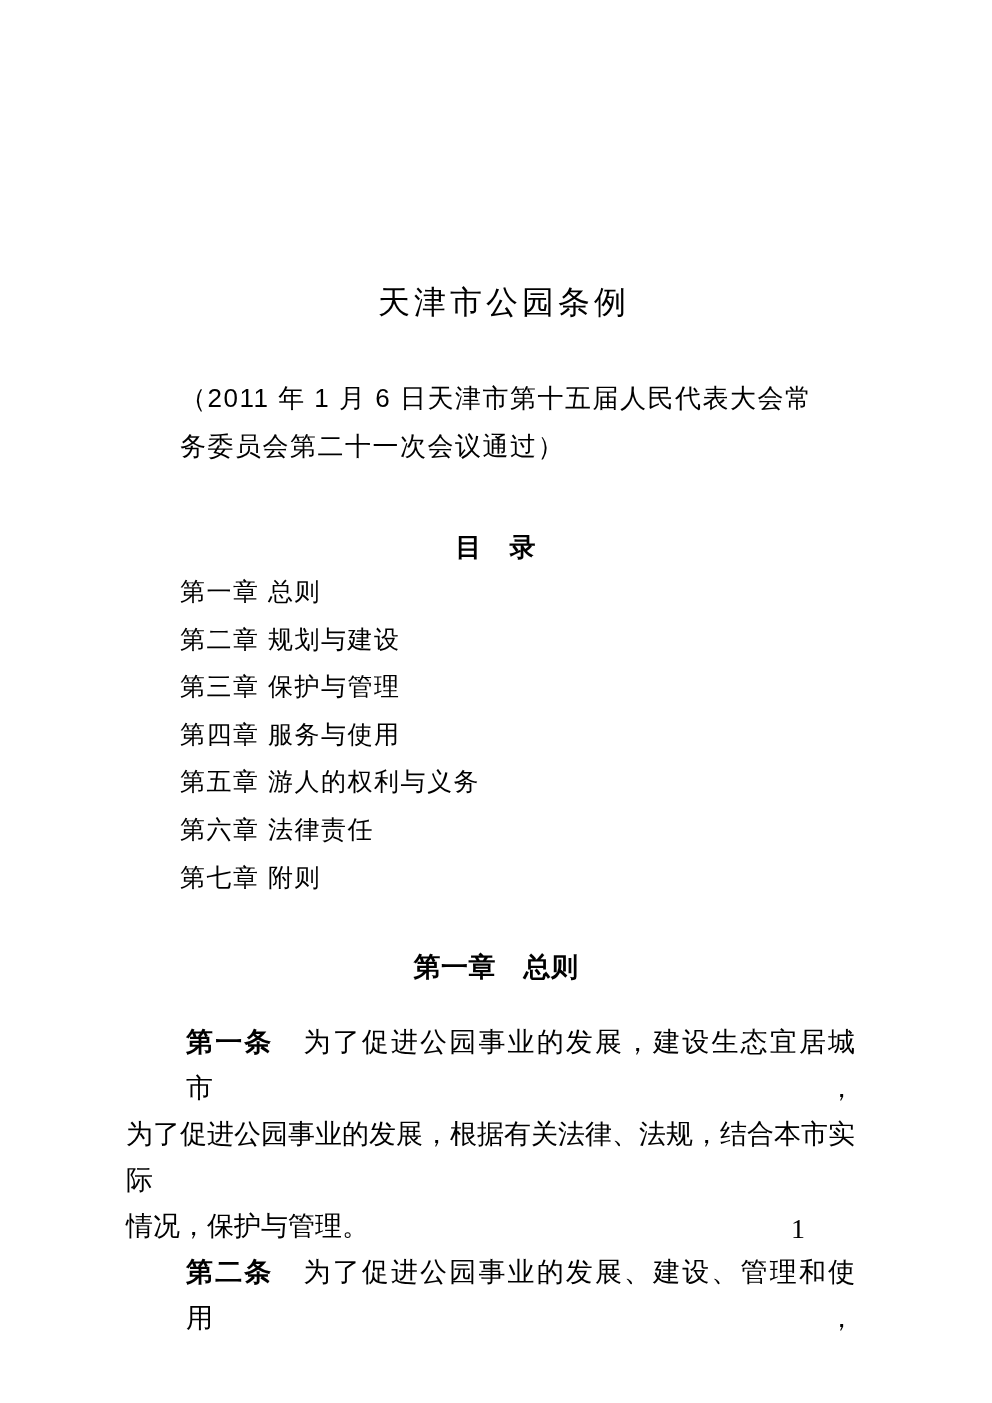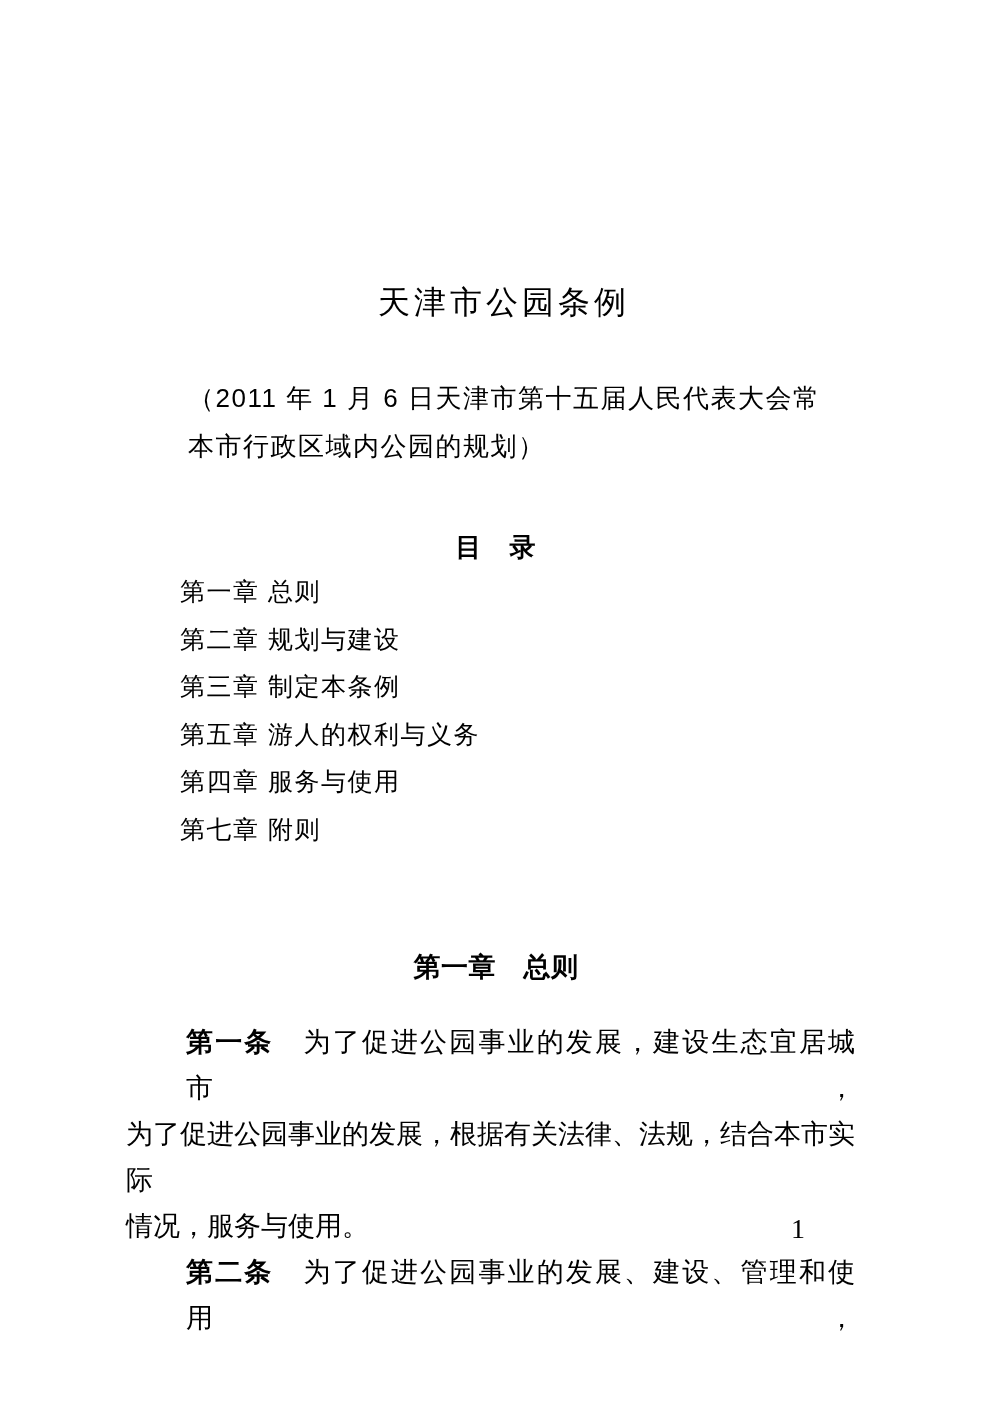--- a/index.html
+++ b/index.html
@@ -20,21 +20,21 @@
     top: 281px; left: 8px; width: 100%;
     text-align: center;
     font-size: 32px;
     font-weight: 400;
     letter-spacing: 4px;
     font-family: "Liberation Sans", sans-serif;
   }
 
   .doc-subtitle {
     position: absolute;
-    top: 374px; left: 188px;
+    top: 374px; left: 180px;
     font-size: 26px;
     line-height: 48px;
     letter-spacing: 1.5px;
   }
   .subtitle-line { display: block; }
 
   .toc-heading {
     position: absolute;
     top: 530px; left: 0; width: 100%;
     text-align: center;
@@ -114,41 +114,42 @@
 </style>
 </head>
 <body>
 
 <div class="page">
 
   <h1 class="doc-title">天津市公园条例</h1>
 
   <div class="doc-subtitle">
     <span class="subtitle-line">（2011 年 1 月 6 日天津市第十五届人民代表大会常</span>
-    <span class="subtitle-line">本市行政区域内公园的规划）</span>
+    <span class="subtitle-line">务委员会第二十一次会议通过）</span>
   </div>
 
   <div class="toc-heading">目　录</div>
 
   <ul class="toc-list">
     <li>第一章 总则</li>
     <li>第二章 规划与建设</li>
-    <li>第三章 制定本条例</li>
+    <li>第三章 保护与管理</li>
+    <li>第四章 服务与使用</li>
     <li>第五章 游人的权利与义务</li>
-    <li>第四章 服务与使用</li>
+    <li>第六章 法律责任</li>
     <li>第七章 附则</li>
   </ul>
 
   <div class="chapter-heading">第一章　总则</div>
 
   <div class="body-text">
     <p class="art">
       <span class="art-line first stretch"><b class="art-label">第一条</b><span class="label-gap"></span><span>为了促进公园事业的发展，建设生态宜居城市，</span></span>
       <span class="art-line stretch">为了促进公园事业的发展，根据有关法律、法规，结合本市实际</span>
-      <span class="art-line">情况，服务与使用。</span>
+      <span class="art-line">情况，保护与管理。</span>
     </p>
     <p class="art">
       <span class="art-line first stretch"><b class="art-label">第二条</b><span class="label-gap"></span><span>为了促进公园事业的发展、建设、管理和使用，</span></span>
     </p>
   </div>
 
   <div class="page-num">1</div>
 
 
 </div>

